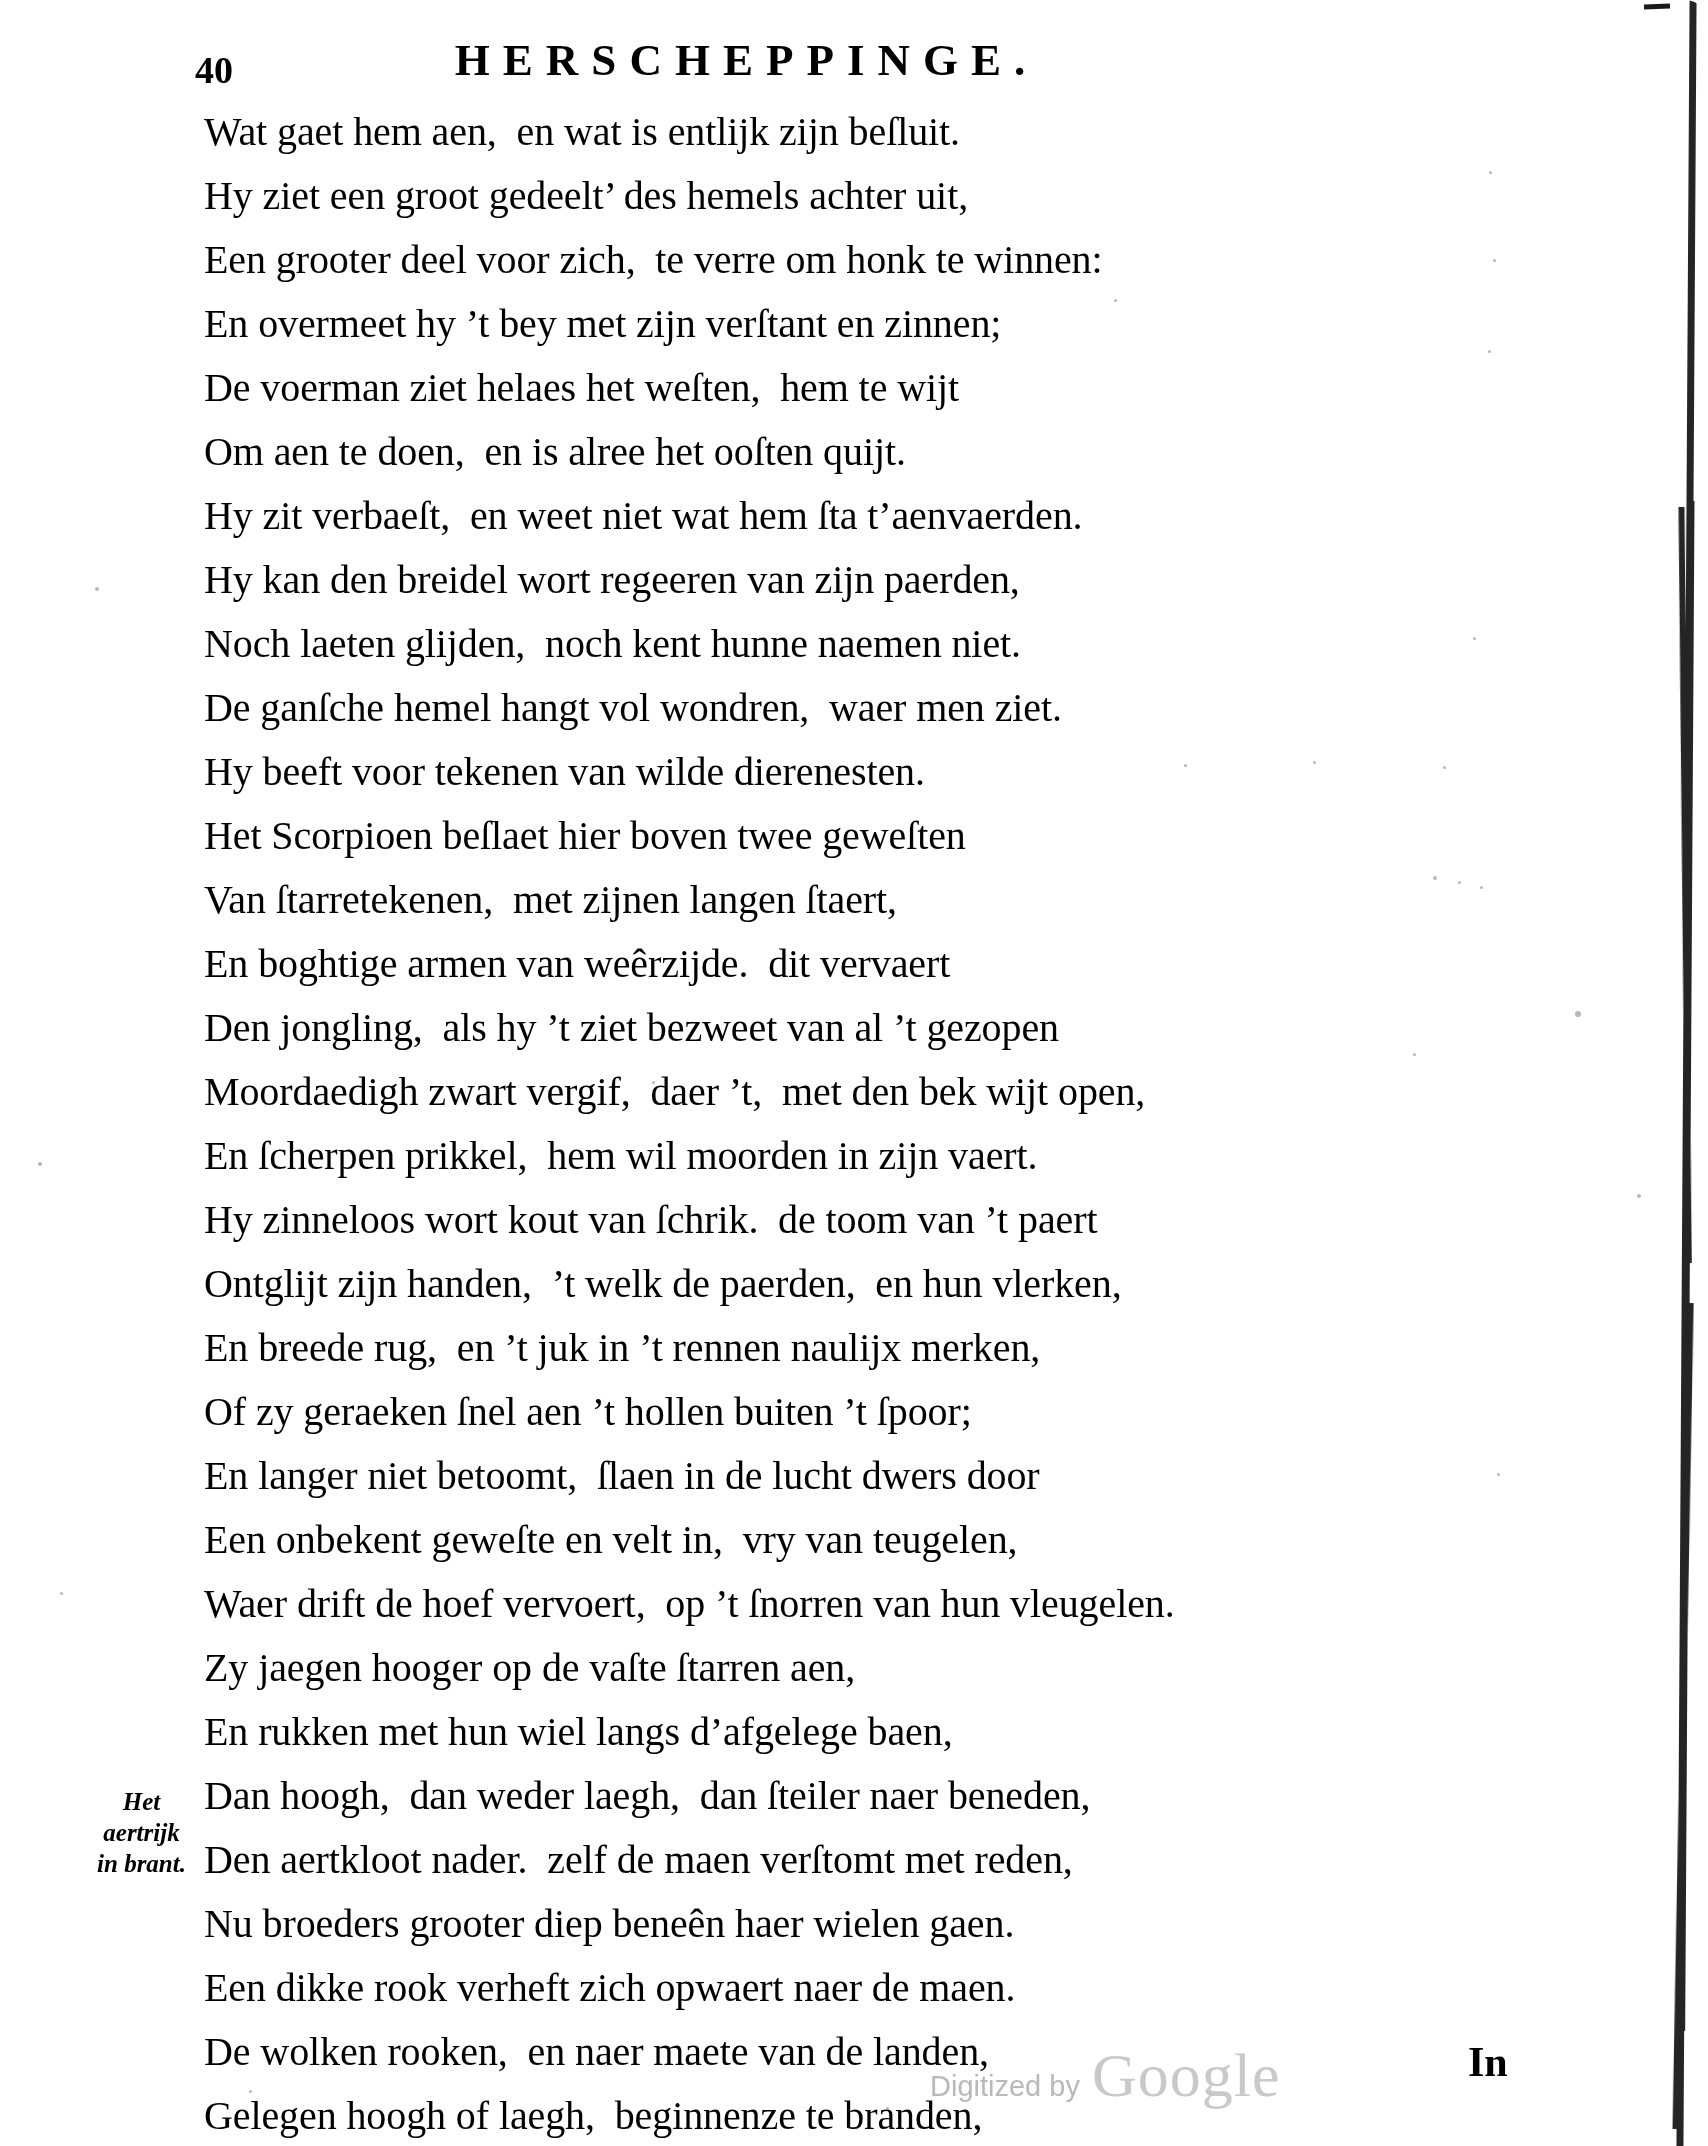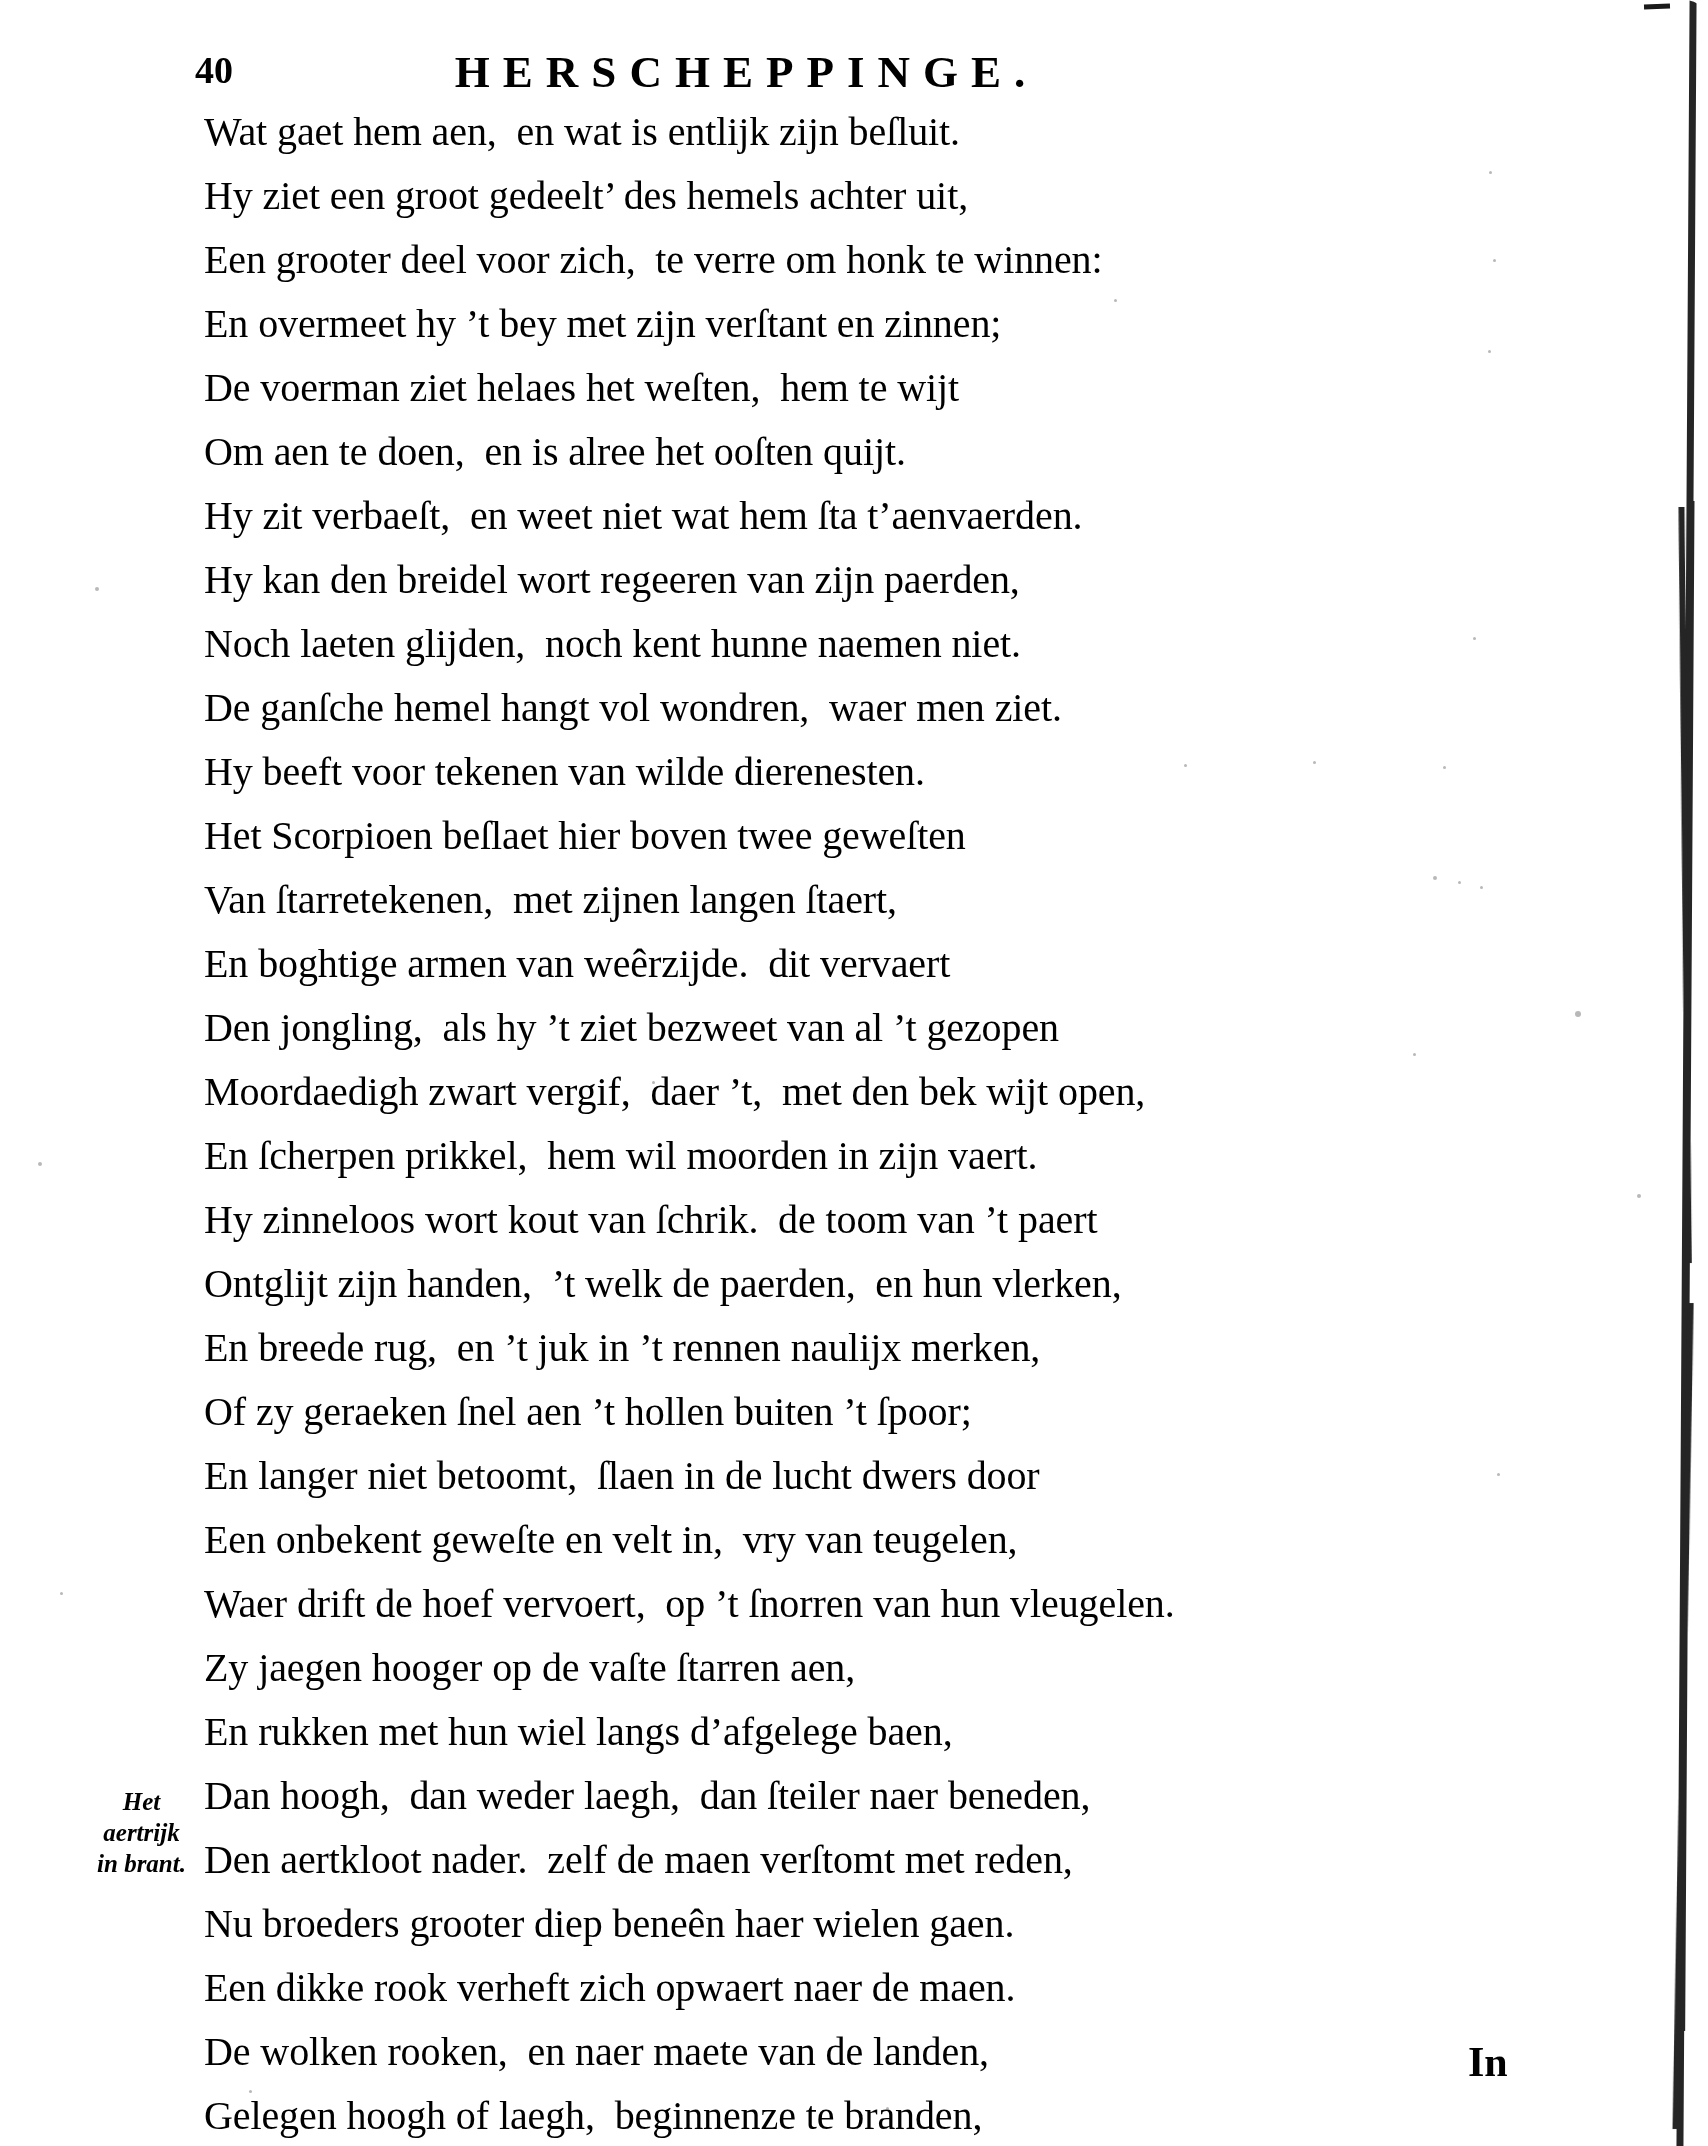--- a/index.html
+++ b/index.html
@@ -73,21 +73,21 @@
     left: 195px;
     top: 18px;
     font-size: 38px;
     font-weight: bold;
     letter-spacing: 0px;
     font-family: "Liberation Serif", serif;
   }
   .running-title {
     position: absolute;
     left: 0;
-    top: 16px;
+    top: 4px;
     width: 1493px;
     text-align: center;
     font-size: 45px;
     font-weight: bold;
     letter-spacing: 13px;
     font-family: "Liberation Serif", serif;
   }
 
   
   .verse-block {
@@ -209,20 +209,24 @@
     </div>
 
   <div class="margin-note">
       <div>Het</div>
       <div>aertrijk</div>
       <div>in brant.</div>
     </div>
 
   <div class="catchword">In</div>
 
+  <div class="watermark">
+    <span class="wm-prefix">Digitized by</span>
+    <span class="wm-google">Google</span>
+  </div>
 
 <div class="speck" style="left: 1489px; top: 171px; width: 3px; height: 3px;"></div>
     <div class="speck" style="left: 1493px; top: 259px; width: 3px; height: 3px;"></div>
     <div class="speck" style="left: 1114px; top: 299px; width: 3px; height: 3px;"></div>
     <div class="speck" style="left: 1488px; top: 350px; width: 3px; height: 3px;"></div>
     <div class="speck" style="left: 95px; top: 587px; width: 4px; height: 4px;"></div>
     <div class="speck" style="left: 1473px; top: 637px; width: 3px; height: 3px;"></div>
     <div class="speck" style="left: 1433px; top: 876px; width: 4px; height: 4px;"></div>
     <div class="speck" style="left: 1458px; top: 881px; width: 3px; height: 3px;"></div>
     <div class="speck" style="left: 1480px; top: 886px; width: 3px; height: 3px;"></div>

